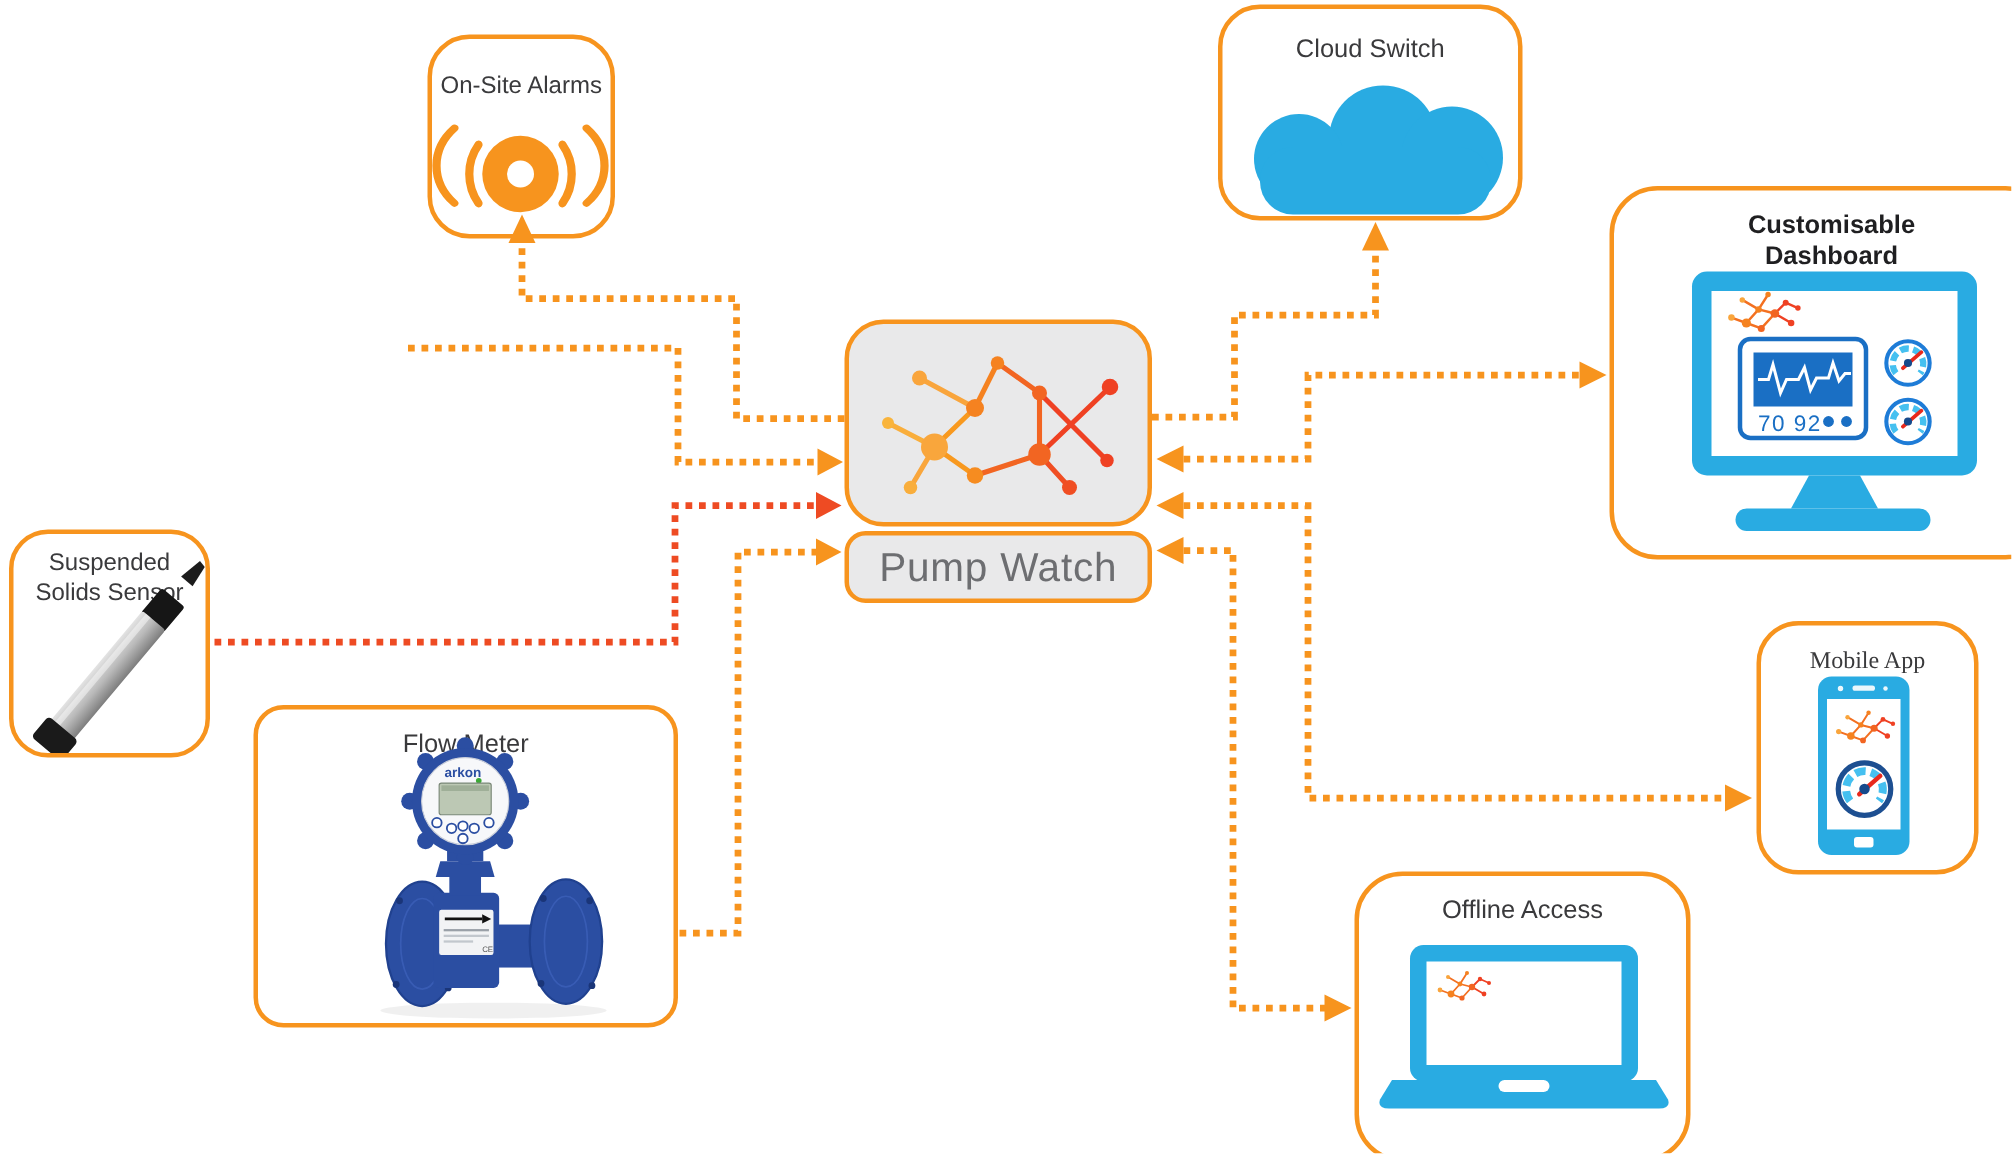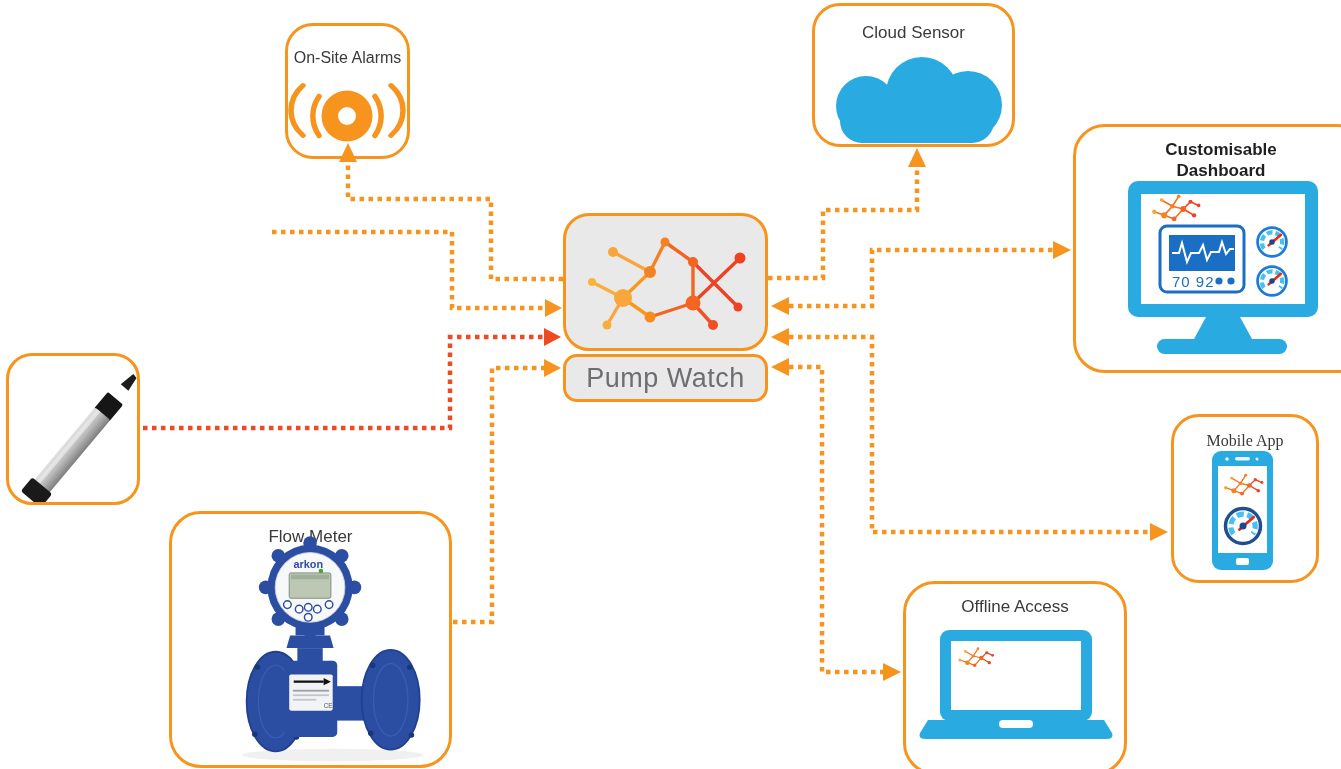--- a/index.html
+++ b/index.html
@@ -124,32 +124,34 @@
       <circle cx="172" cy="91" r="4.5" fill="#EF4123"></circle>
         <circle cx="174" cy="42" r="5.5" fill="#EF4123"></circle>
     </svg>
   </div>
   <div class="centerbox center-label" style="left:563px;top:354px;width:205px;height:48px;border-radius:14px;">
     <span>Pump Watch</span>
   </div>
 
 
   <div class="node" style="left:6px;top:353px;width:134px;height:152px;border-radius:26px;">
+    <div class="title small" style="top:10px;">Suspended
+Solids Sensor</div>
     <svg class="icon" viewBox="9 356 128 146">
       <g transform="translate(68,455) rotate(40)">
         <polygon points="-5,-88 5,-88 3,-103 -2,-104" fill="#1C1C1C"></polygon>
         <rect x="-10" y="-74" width="20" height="22" rx="2" fill="#161616"></rect>
         <rect x="-10" y="-54" width="20" height="96" rx="2" fill="url(#silver)"></rect>
         <rect x="-7" y="-54" width="4" height="96" fill="#FFFFFF" opacity="0.45"></rect>
         <rect x="-13" y="40" width="26" height="18" rx="3" fill="#1A1A1A"></rect>
       </g>
     </svg>
   </div>
 
-  <div class="node" style="left:169px;top:511px;width:283px;height:257px;border-radius:32px;">
+  <div class="node" style="left:169px;top:470px;width:283px;height:215px;border-radius:20px;">
     <div class="title" style="top:12px;">Flow Meter</div>
     <svg class="icon" viewBox="172 486 277 277">
       <ellipse cx="335" cy="752" rx="100" ry="7" fill="#000" opacity="0.06"></ellipse>
       <rect x="248" y="676" width="145" height="38" fill="#2B4EA2"></rect>
       <ellipse cx="272" cy="693" rx="32" ry="55" fill="#2B4EA2" stroke="#20418F" stroke-width="2"></ellipse>
       <ellipse cx="399" cy="691" rx="32" ry="55" fill="#2B4EA2" stroke="#20418F" stroke-width="2"></ellipse>
       <ellipse cx="272" cy="693" rx="19" ry="40" fill="none" stroke="#3F63BC" stroke-width="1.5" opacity="0.7"></ellipse>
       <ellipse cx="399" cy="691" rx="19" ry="40" fill="none" stroke="#3F63BC" stroke-width="1.5" opacity="0.7"></ellipse>
       <circle cx="252" cy="655" r="3" fill="#1A3578"></circle>
         <circle cx="249" cy="729" r="3" fill="#1A3578"></circle>
@@ -206,21 +208,21 @@
         <path d="M 335,71.5 A 34 34 0 0 0 335,120.5" transform="translate(-16,-12.2) scale(1 1)" opacity="0"></path>
         <path d="M 319,76.5 A 34 34 0 0 0 319,115.5"></path>
         <path d="M 307,65.8 A 44 44 0 0 0 307,126.2" transform="translate(-4,-5) scale(1 0.83) translate(0,19)"></path>
         <path d="M 375,76.5 A 34 34 0 0 1 375,115.5"></path>
         <path d="M 387,65.8 A 44 44 0 0 1 387,126.2" transform="translate(4,-5) scale(1 0.83) translate(0,19)"></path>
       </g>
     </svg>
   </div>
 
   <div class="node" style="left:812px;top:3px;width:203px;height:144px;border-radius:28px;">
-    <div class="title" style="top:16px;">Cloud Sensor</div>
+    <div class="title" style="top:16px;">Cloud Switch</div>
     <svg class="icon" viewBox="815 6 197 138">
       <g fill="#29ABE2">
         <circle cx="922" cy="93" r="36"></circle>
         <circle cx="866" cy="106" r="30"></circle>
         <circle cx="968" cy="105" r="34"></circle>
         <rect x="840" y="98" width="154" height="45" rx="22"></rect>
       </g>
     </svg>
   </div>
 

